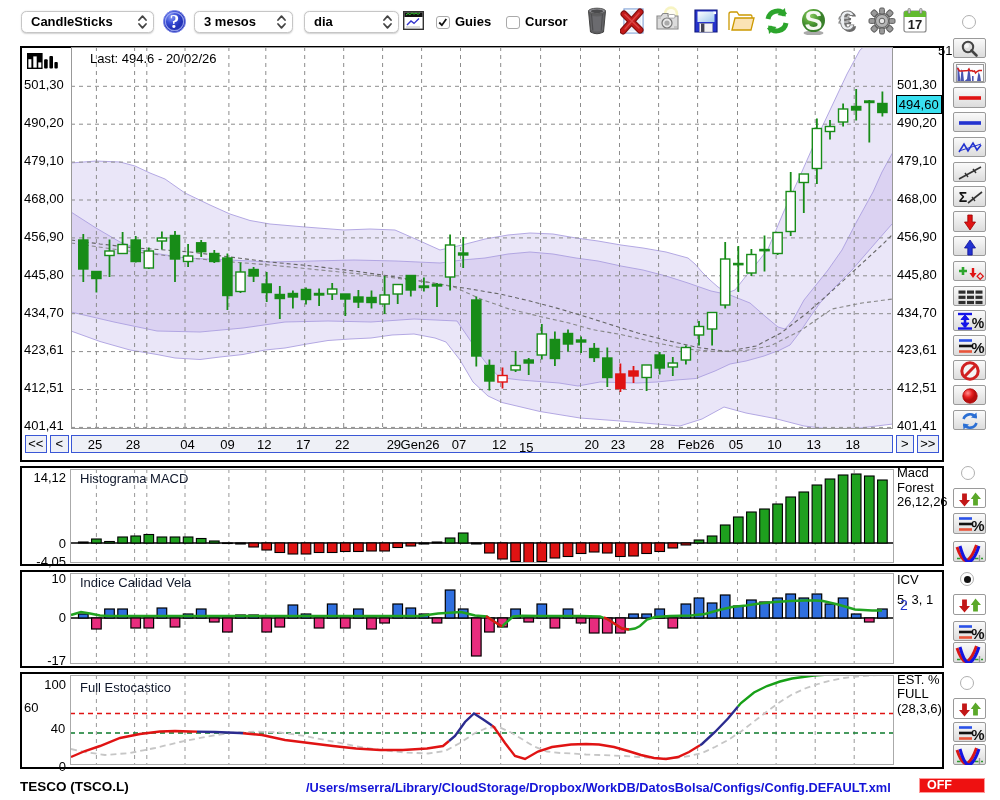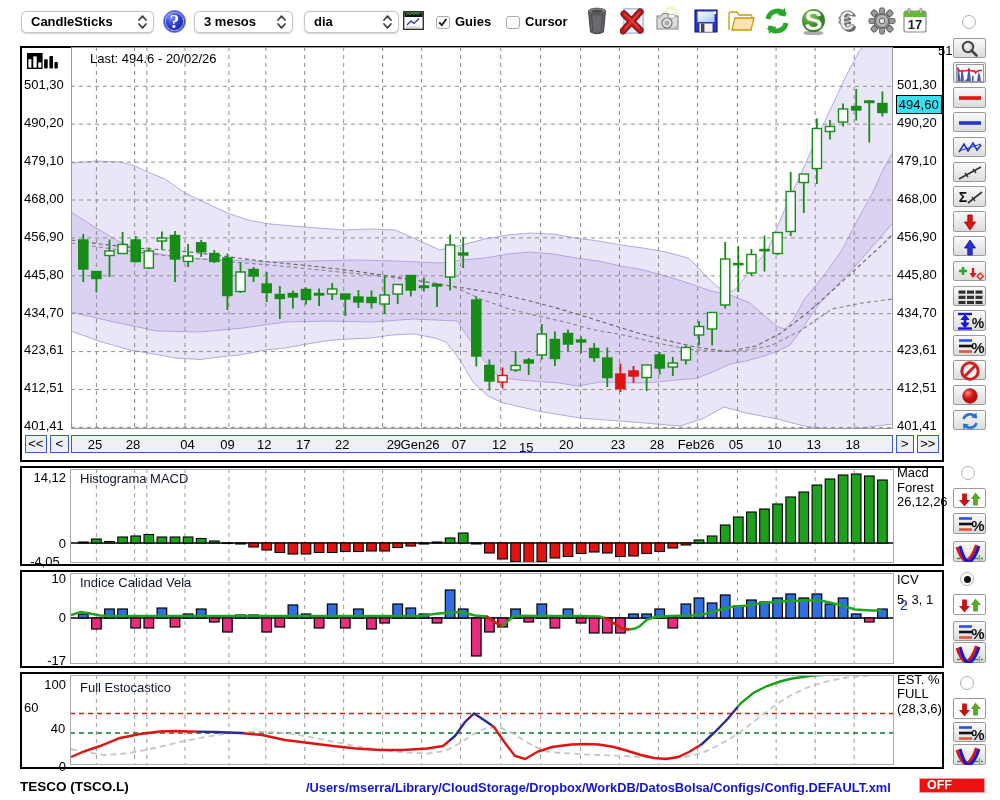--- a/index.html
+++ b/index.html
@@ -358,21 +358,21 @@
 <div class="axlbl" style="left:167.5px;top:436.5px;width:40px;text-align:center">04</div>
 <div class="axlbl" style="left:207.4px;top:436.5px;width:40px;text-align:center">09</div>
 <div class="axlbl" style="left:244.3px;top:436.5px;width:40px;text-align:center">12</div>
 <div class="axlbl" style="left:283.2px;top:436.5px;width:40px;text-align:center">17</div>
 <div class="axlbl" style="left:322.2px;top:436.5px;width:40px;text-align:center">22</div>
 <div class="axlbl" style="left:361.1px;top:436.5px;width:40px;text-align:right">29</div>
 <div class="axlbl" style="left:400.1px;top:436.5px;width:40px;text-align:center">Gen26</div>
 <div class="axlbl" style="left:439.0px;top:436.5px;width:40px;text-align:center">07</div>
 <div class="axlbl" style="left:479.2px;top:436.5px;width:40px;text-align:center">12</div>
 <div class="axlbl" style="left:519.1px;top:440px;width:40px;text-align:left">15</div>
-<div class="axlbl" style="left:559.0px;top:436.5px;width:40px;text-align:left">20</div>
+<div class="axlbl" style="left:559.0px;top:436.5px;width:40px;text-align:right">20</div>
 <div class="axlbl" style="left:598.0px;top:436.5px;width:40px;text-align:center">23</div>
 <div class="axlbl" style="left:637.1px;top:436.5px;width:40px;text-align:center">28</div>
 <div class="axlbl" style="left:676.1px;top:436.5px;width:40px;text-align:center">Feb26</div>
 <div class="axlbl" style="left:716.0px;top:436.5px;width:40px;text-align:center">05</div>
 <div class="axlbl" style="left:754.6px;top:436.5px;width:40px;text-align:center">10</div>
 <div class="axlbl" style="left:793.7px;top:436.5px;width:40px;text-align:center">13</div>
 <div class="axlbl" style="left:832.7px;top:436.5px;width:40px;text-align:center">18</div>
 <div class="navbtn" style="left:895.5px;top:434.5px;width:18.5px;height:18.5px">&gt;</div>
 <div class="navbtn" style="left:917px;top:434.5px;width:21.5px;height:18.5px">&gt;&gt;</div>
 <div class="sbtn" style="left:952.5px;top:37.5px;width:33px;height:20.5px">
@@ -584,21 +584,21 @@
 <rect x="755.2" y="10.0" width="9.6" height="64.0" fill="#1ea01e" stroke="#000" stroke-width="1.1"></rect>
 <rect x="768.3" y="6.0" width="9.6" height="68.0" fill="#1ea01e" stroke="#000" stroke-width="1.1"></rect>
 <rect x="781.4" y="5.0" width="9.6" height="69.0" fill="#1ea01e" stroke="#000" stroke-width="1.1"></rect>
 <rect x="794.5" y="7.0" width="9.6" height="67.0" fill="#1ea01e" stroke="#000" stroke-width="1.1"></rect>
 <rect x="807.6" y="11.0" width="9.6" height="63.0" fill="#1ea01e" stroke="#000" stroke-width="1.1"></rect>
 <rect x="0.5" y="0.5" width="823" height="93" fill="none" stroke="#aaa" stroke-width="1"></rect>
 </svg>
 <div class="lbl gray" style="left:80px;top:471px">Histograma MACD</div>
 <div class="axlbl" style="left:24px;top:470px;width:42px;text-align:right">14,12</div>
 <div class="axlbl" style="left:24px;top:535.5px;width:42px;text-align:right">0</div>
-<div class="axlbl" style="left:24px;top:553.5px;width:42px;text-align:center">-4,05</div>
+<div class="axlbl" style="left:24px;top:553.5px;width:42px;text-align:right">-4,05</div>
 <div class="lbl" style="left:897px;top:466px;font-size:13px;line-height:14.5px">Macd<br>Forest<br>26,12,26</div>
 <div class="radio" style="left:961px;top:465.5px"></div>
 <div class="sbtn white" style="left:952.5px;top:487.7px;width:33px;height:20.5px">
     <svg style="position:absolute;left:1px;top:0px" width="30" height="20" viewBox="0 0 30 20">
       <path d="M9.5 17.5 L4 11 L7.1 11 L7.1 4.5 L11.9 4.5 L11.9 11 L15 11 Z" fill="#c21717"></path>
 <path d="M20.5 3.5 L26 10 L22.9 10 L22.9 16.5 L18.1 16.5 L18.1 10 L15.8 10 Z" fill="#5ba829"></path>
     </svg>
   </div>
 <div class="sbtn" style="left:952.5px;top:513.2px;width:33px;height:20.5px">
     <svg style="position:absolute;left:1px;top:0px" width="30" height="20" viewBox="0 0 30 20">

